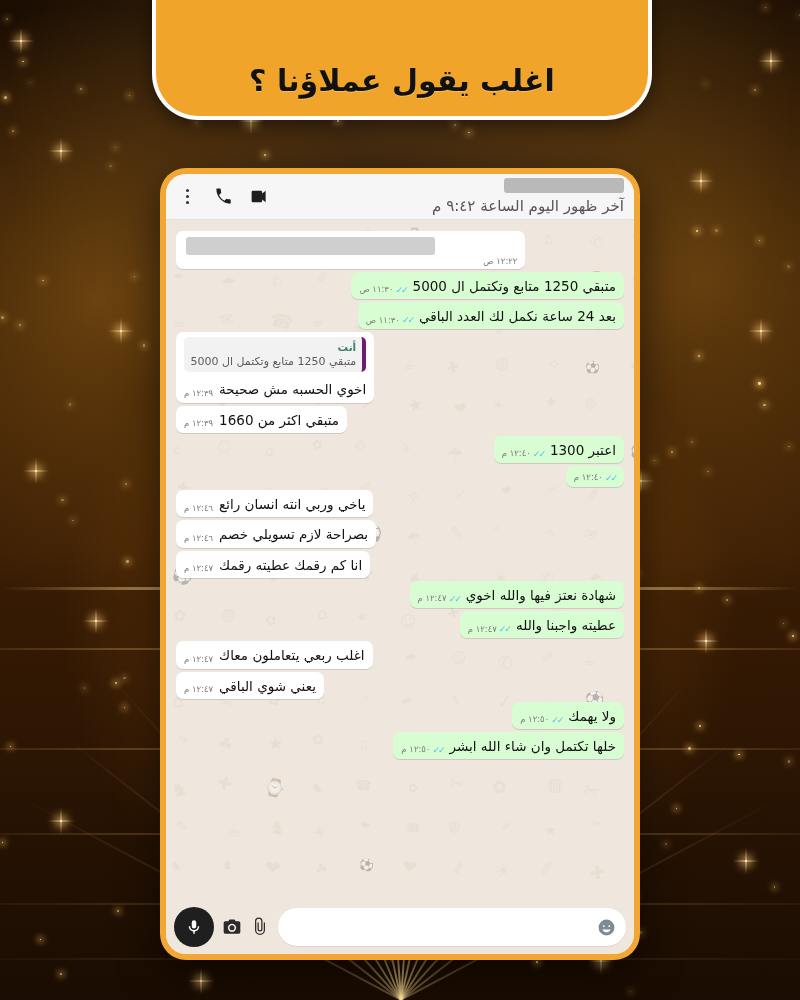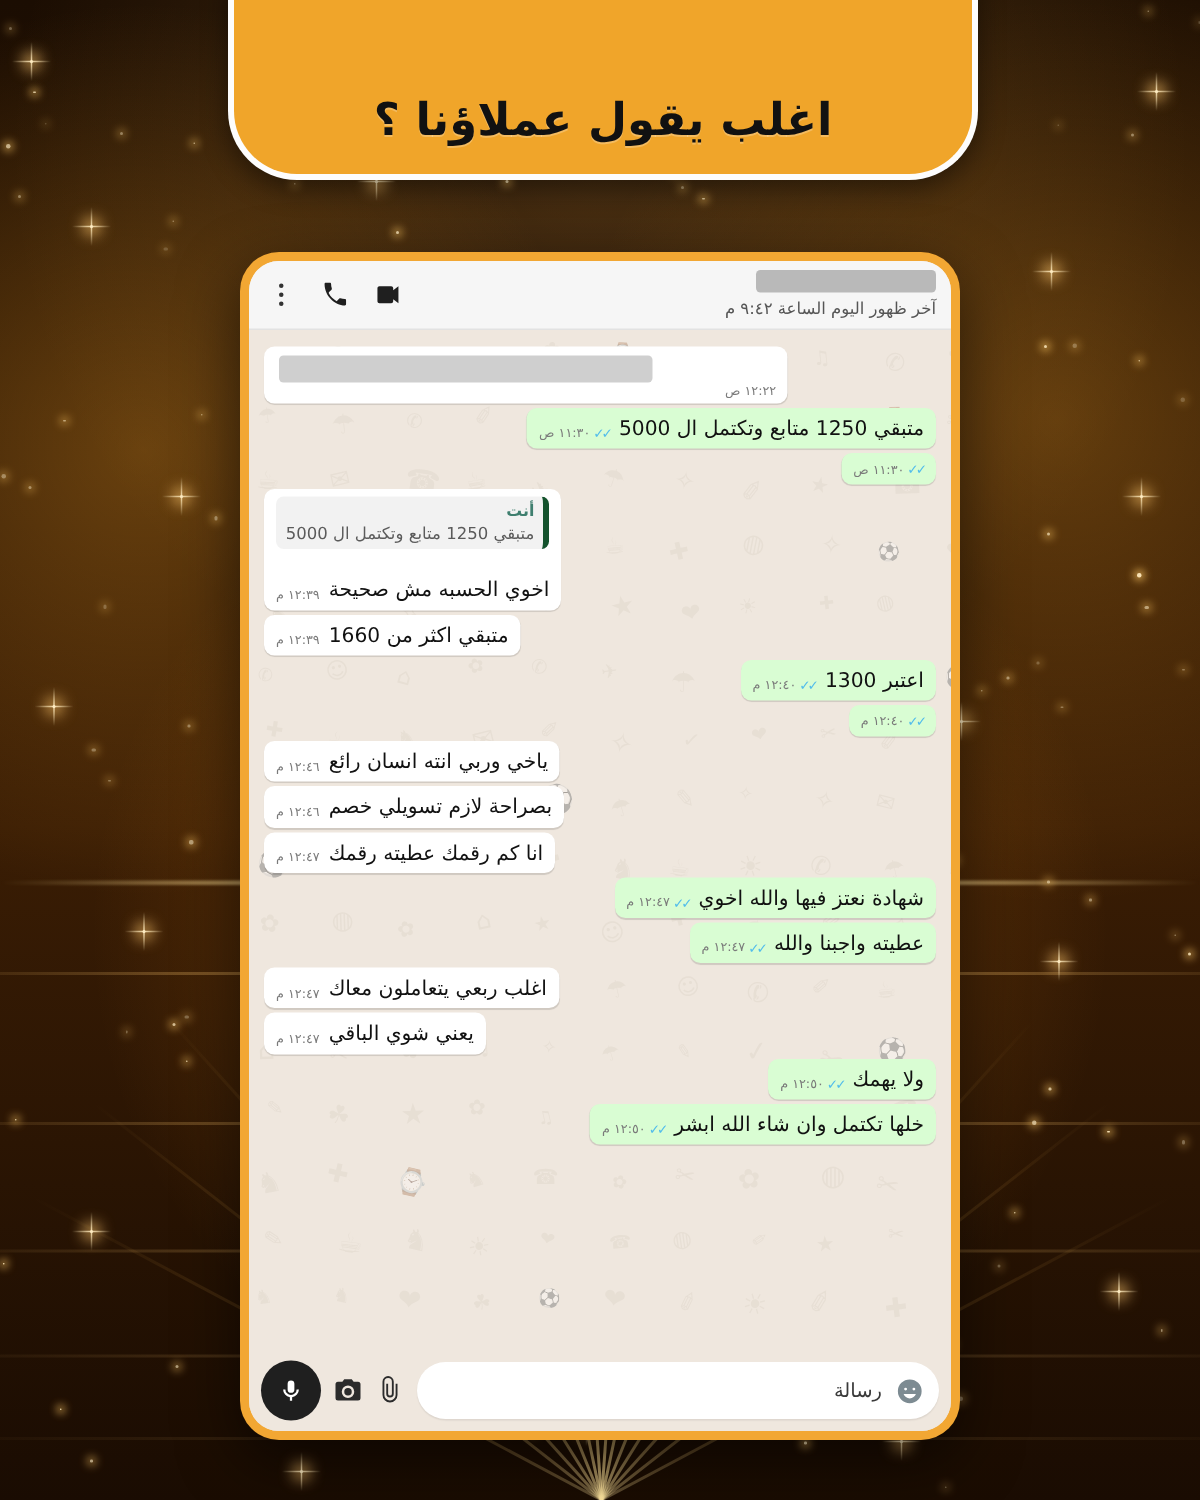--- a/index.html
+++ b/index.html
@@ -92,21 +92,21 @@
     border-bottom:1px solid #e2e2e2;
   }
   .tb-icon{width:22px;height:22px;color:#1f1f1f;display:flex;align-items:center;justify-content:center;}
   .tb-dots{width:14px;display:flex;flex-direction:column;align-items:center;gap:3px;}
   .tb-dots i{width:3px;height:3px;background:#333;border-radius:50%;display:block;}
   #tb-contact{margin-left:auto;text-align:right;direction:rtl;line-height:1.15;}
   #tb-name{
     display:inline-block;background:#b9b9b9;color:transparent;border-radius:3px;
     height:15px;width:120px;
   }
-  #tb-sub{font-size:11px;color:#555;direction:rtl;}
+  #tb-sub{font-size:15px;color:#555;direction:rtl;}
 
   
   #chat{
     flex:1 1 auto;position:relative;overflow:hidden;
     background:#efe7de;
     padding:8px 10px 6px 10px;box-sizing:border-box;
     direction:rtl;
   }
   
   #doodles{position:absolute;inset:0;opacity:.33;pointer-events:none;}
@@ -131,22 +131,22 @@
   .bub .txt{flex:1 1 auto;}
   .meta{
     display:flex;align-items:center;gap:2px;flex:0 0 auto;
     font-size:8.5px;color:#7a7a7a;white-space:nowrap;direction:ltr;
     transform:translateY(1px);
   }
   .ticks{color:#53bdeb;font-size:9px;letter-spacing:-2px;}
   
   .quote{
     background:rgba(0,0,0,.05);
-    border-right:4px solid #14532d;
-    border-radius:5px;padding:3px 6px;margin-bottom:12px;direction:rtl;
+    border-right:4px solid #701a75;
+    border-radius:5px;padding:3px 6px;margin-bottom:2px;direction:rtl;
   }
   .quote .qname{font-size:10.5px;color:#3f7f6f;font-weight:bold;}
   .quote .qtext{font-size:11px;color:#5b5b5b;}
   .bub.col{flex-direction:column;align-items:stretch;}
   .bub.col .line2{display:flex;align-items:flex-end;gap:6px;}
 
   
   .blank{
     background:#fff;border-radius:7px;height:38px;width:78%;
     box-shadow:0 1px .5px rgba(0,0,0,.13);
@@ -600,20 +600,21 @@
             <div class="bub green">
               <span class="txt">متبقي 1250 متابع وتكتمل ال 5000</span>
               <div class="meta">
                 <span>١١:٣٠ ص</span>
                 <span class="ticks">✓✓</span>
               </div>
             </div>
           </div>
           <div class="row out">
             <div class="bub green">
+              <span class="txt">بعد 24 ساعة نكمل لك العدد الباقي</span>
               <div class="meta">
                 <span>١١:٣٠ ص</span>
                 <span class="ticks">✓✓</span>
               </div>
             </div>
           </div>
           <div class="row in">
             <div class="bub white col">
               <div class="quote">
                 <div class="qname">أنت</div>
@@ -746,18 +747,17 @@
         <svg viewBox="0 0 24 24" width="20" height="20" fill="#2b2b2b">
             <path d="M16.5 6.5v9a4.5 4.5 0 11-9 0V5a3 3 0 116 0v9.5a1.5 1.5 0 11-3 0V6.5H9v8a3 3 0 106 0V5a4.5 4.5 0 10-9 0v10.5a6 6 0 1012 0v-9h-1.5z"></path>
           </svg>
       </div>
       <div id="inputpill">
         <div class="gicon">
           <svg viewBox="0 0 24 24" width="19" height="19" fill="#7d8b92">
               <path d="M12 2a10 10 0 100 20 10 10 0 000-20zm-3.5 7a1.2 1.2 0 110 2.4A1.2 1.2 0 018.5 9zm7 0a1.2 1.2 0 110 2.4A1.2 1.2 0 0115.5 9zM12 18c-2.4 0-4.4-1.5-5.2-3.6h10.4C16.4 16.5 14.4 18 12 18z"></path>
             </svg>
         </div>
-        <div class="ph">رسالة</div>
       </div>
     </div>
 
   </div>
 </div>
 
 </body></html>

